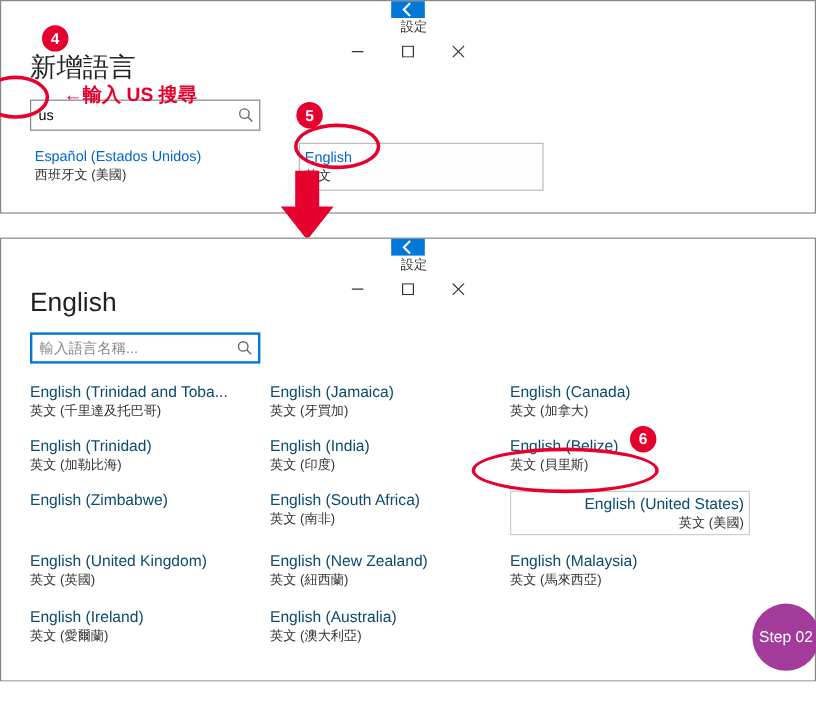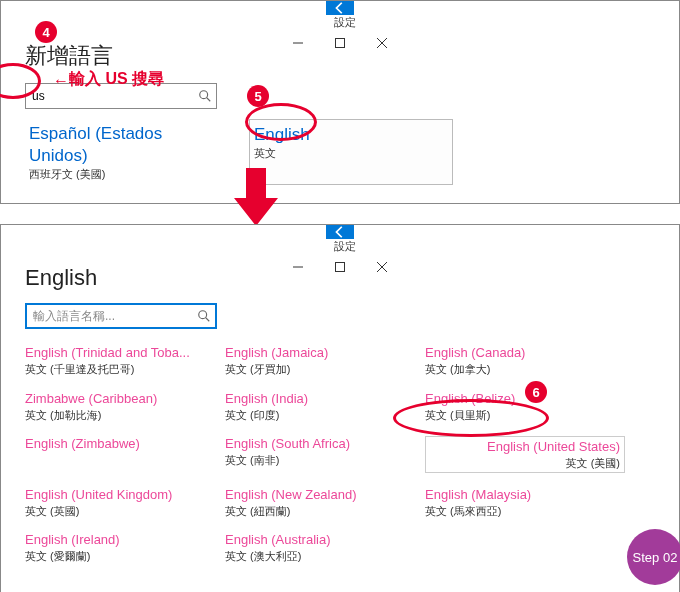--- a/index.html
+++ b/index.html
@@ -15,26 +15,26 @@
   .content { padding: 10px 24px 18px 24px; position: relative; }
   .page-heading { font-size: 22px; font-weight: 300; color: #222; padding: 4px 0 12px 0; }
   .search-box { border: 1px solid #888; width: 192px; height: 26px; display: flex; align-items: center; padding: 0 4px 0 6px; }
   .search-box.focus { border: 2px solid #0078d7; }
   .search-box input { border: none; outline: none; font-size: 12px; flex: 1; min-width: 0; }
   .search-box input::placeholder { color: #888; }
   .search-icon { color: #666; width: 14px; height: 14px; }
   .results { display: flex; gap: 20px; margin-top: 10px; flex-wrap: wrap; }
   .result { width: 204px; padding: 4px 4px; }
   .result.highlight { border: 1px solid #bbb; background: #fdfdfd; }
-  .result .lang { color: #0066cc; font-size: 17px; display: block; line-height: 1.3; }
+  .result .lang { color: #0066cc; font-size: 12px; display: block; line-height: 1.3; }
   .result .sub { color: #333; font-size: 11px; display: block; line-height: 1.3; }
 
   .grid3 { display: grid; grid-template-columns: 190px 190px 200px; column-gap: 10px; row-gap: 14px; margin-top: 16px; }
   .lang-item {}
-  .lang-item .lang { color: #ec4899; font-size: 13px; display: block; line-height: 1.3; cursor: pointer; }
+  .lang-item .lang { color: #0c4a6e; font-size: 13px; display: block; line-height: 1.3; cursor: pointer; }
   .lang-item .sub { color: #333; font-size: 11px; display: block; line-height: 1.3; }
   .lang-item.boxed { border: 1px solid #ccc; padding: 2px 4px; text-align: right; }
 
   .arrow-gap { height: 20px; position: relative; }
   .arrow-gap svg { position: absolute; left: 230px; top: -36px; }
 
   .annot-circle { position: absolute; border: 3px solid #e6002e; border-radius: 50%; pointer-events: none; }
   .annot-badge { position: absolute; width: 22px; height: 22px; border-radius: 50%; background: #e6002e; color: #fff; font-weight: bold; font-size: 13px; display: flex; align-items: center; justify-content: center; pointer-events: none; }
   .annot-text { position: absolute; color: #e6002e; font-size: 16px; font-weight: bold; pointer-events: none; }
   .step-badge { position: absolute; width: 56px; height: 56px; border-radius: 50%; background: #a23b9a; color: #fff; display: flex; align-items: center; justify-content: center; font-size: 13px; font-weight: 500; pointer-events: none; }
@@ -152,21 +152,21 @@
         </div>
         <div class="lang-item">
           <span class="lang">English (Jamaica)</span>
           <span class="sub">英文 (牙買加)</span>
         </div>
         <div class="lang-item">
           <span class="lang">English (Canada)</span>
           <span class="sub">英文 (加拿大)</span>
         </div>
         <div class="lang-item">
-          <span class="lang">Zimbabwe (Caribbean)</span>
+          <span class="lang">English (Trinidad)</span>
           <span class="sub">英文 (加勒比海)</span>
         </div>
         <div class="lang-item">
           <span class="lang">English (India)</span>
           <span class="sub">英文 (印度)</span>
         </div>
         <div class="lang-item">
           <span class="lang">English (Belize)</span>
           <span class="sub">英文 (貝里斯)</span>
         </div>

